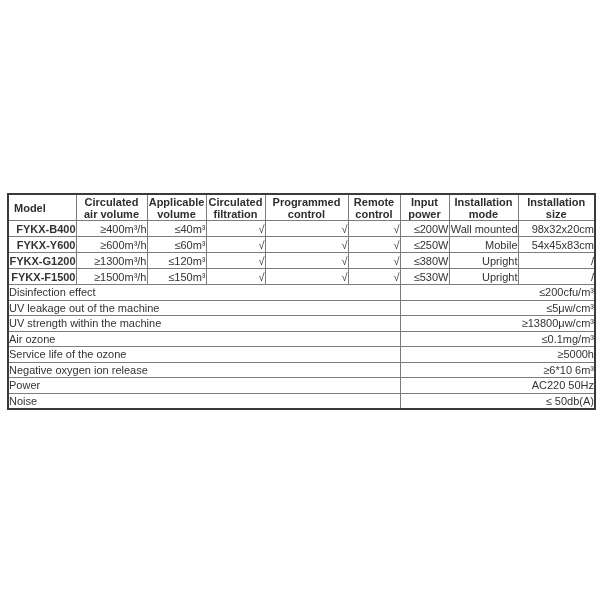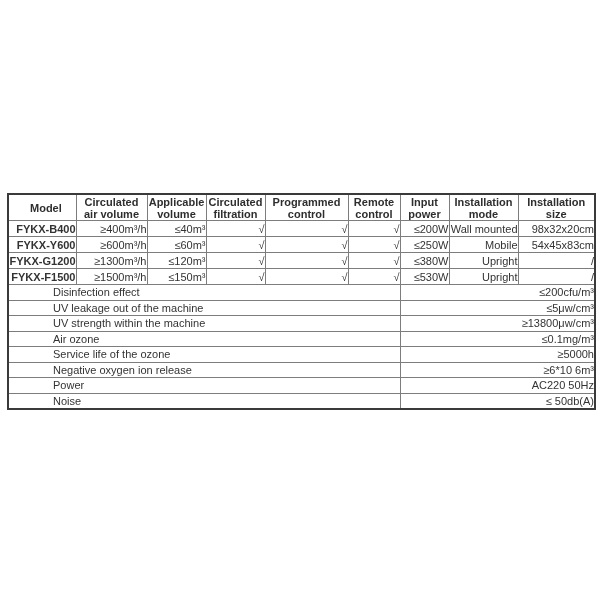--- a/index.html
+++ b/index.html
@@ -37,24 +37,24 @@
   }
   table.spec-table th {
     font-weight: bold;
     text-align: center;
     white-space: pre-line;
     height: 25px;
     color: #2e2e2e;
   }
   table.spec-table th.h-left {
     text-align: left;
-    padding-left: 21px;
+    padding-left: 5px;
   }
   tr.product-row td { height: 15px; }
-  tr.spec-row td { height: 14.5px; padding-left: 44px; }
+  tr.spec-row td { height: 14.5px; }
   td.c { text-align: right; }
   td.l { text-align: right; padding-left: 5px; font-weight: bold; }
   td.lp { text-align: right; padding-left: 4px; margin-top: 48px; }
   td.spec-label { text-align: left; padding-left: 5px; }
   td.spec-value { text-align: right; padding-left: 8px; }
 </style>
 </head>
 <body>
 
 <div class="sheet">

